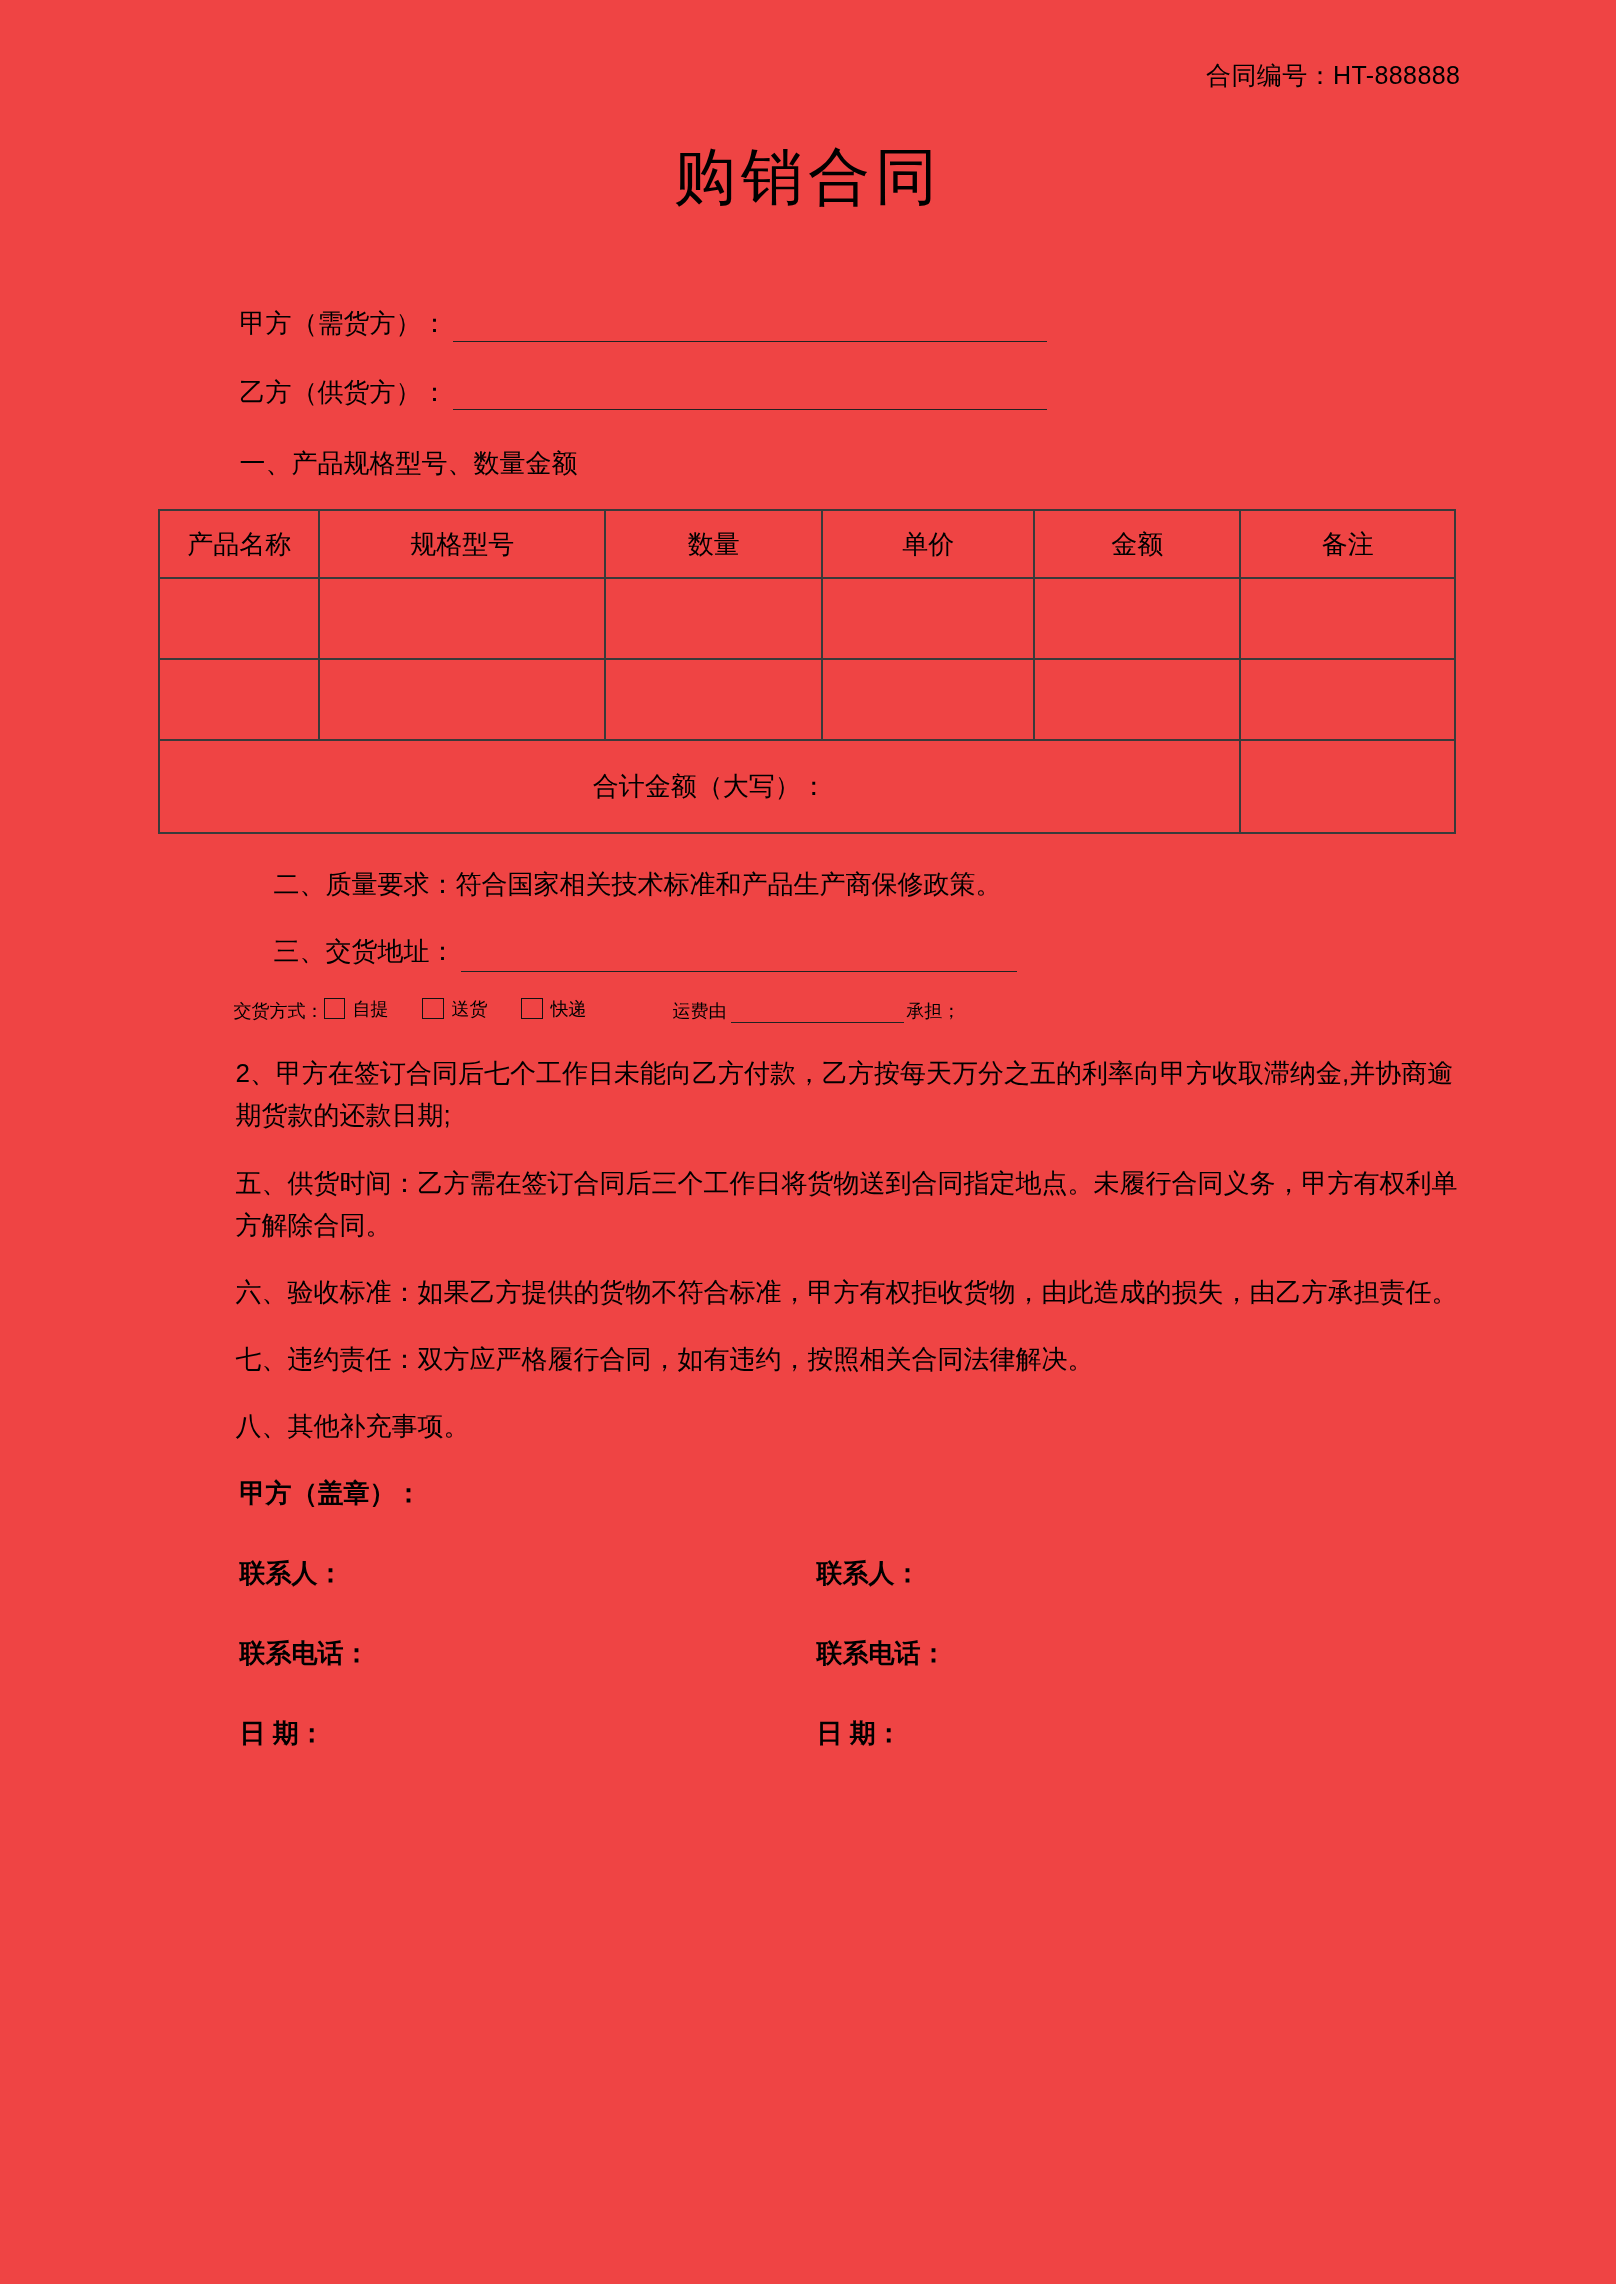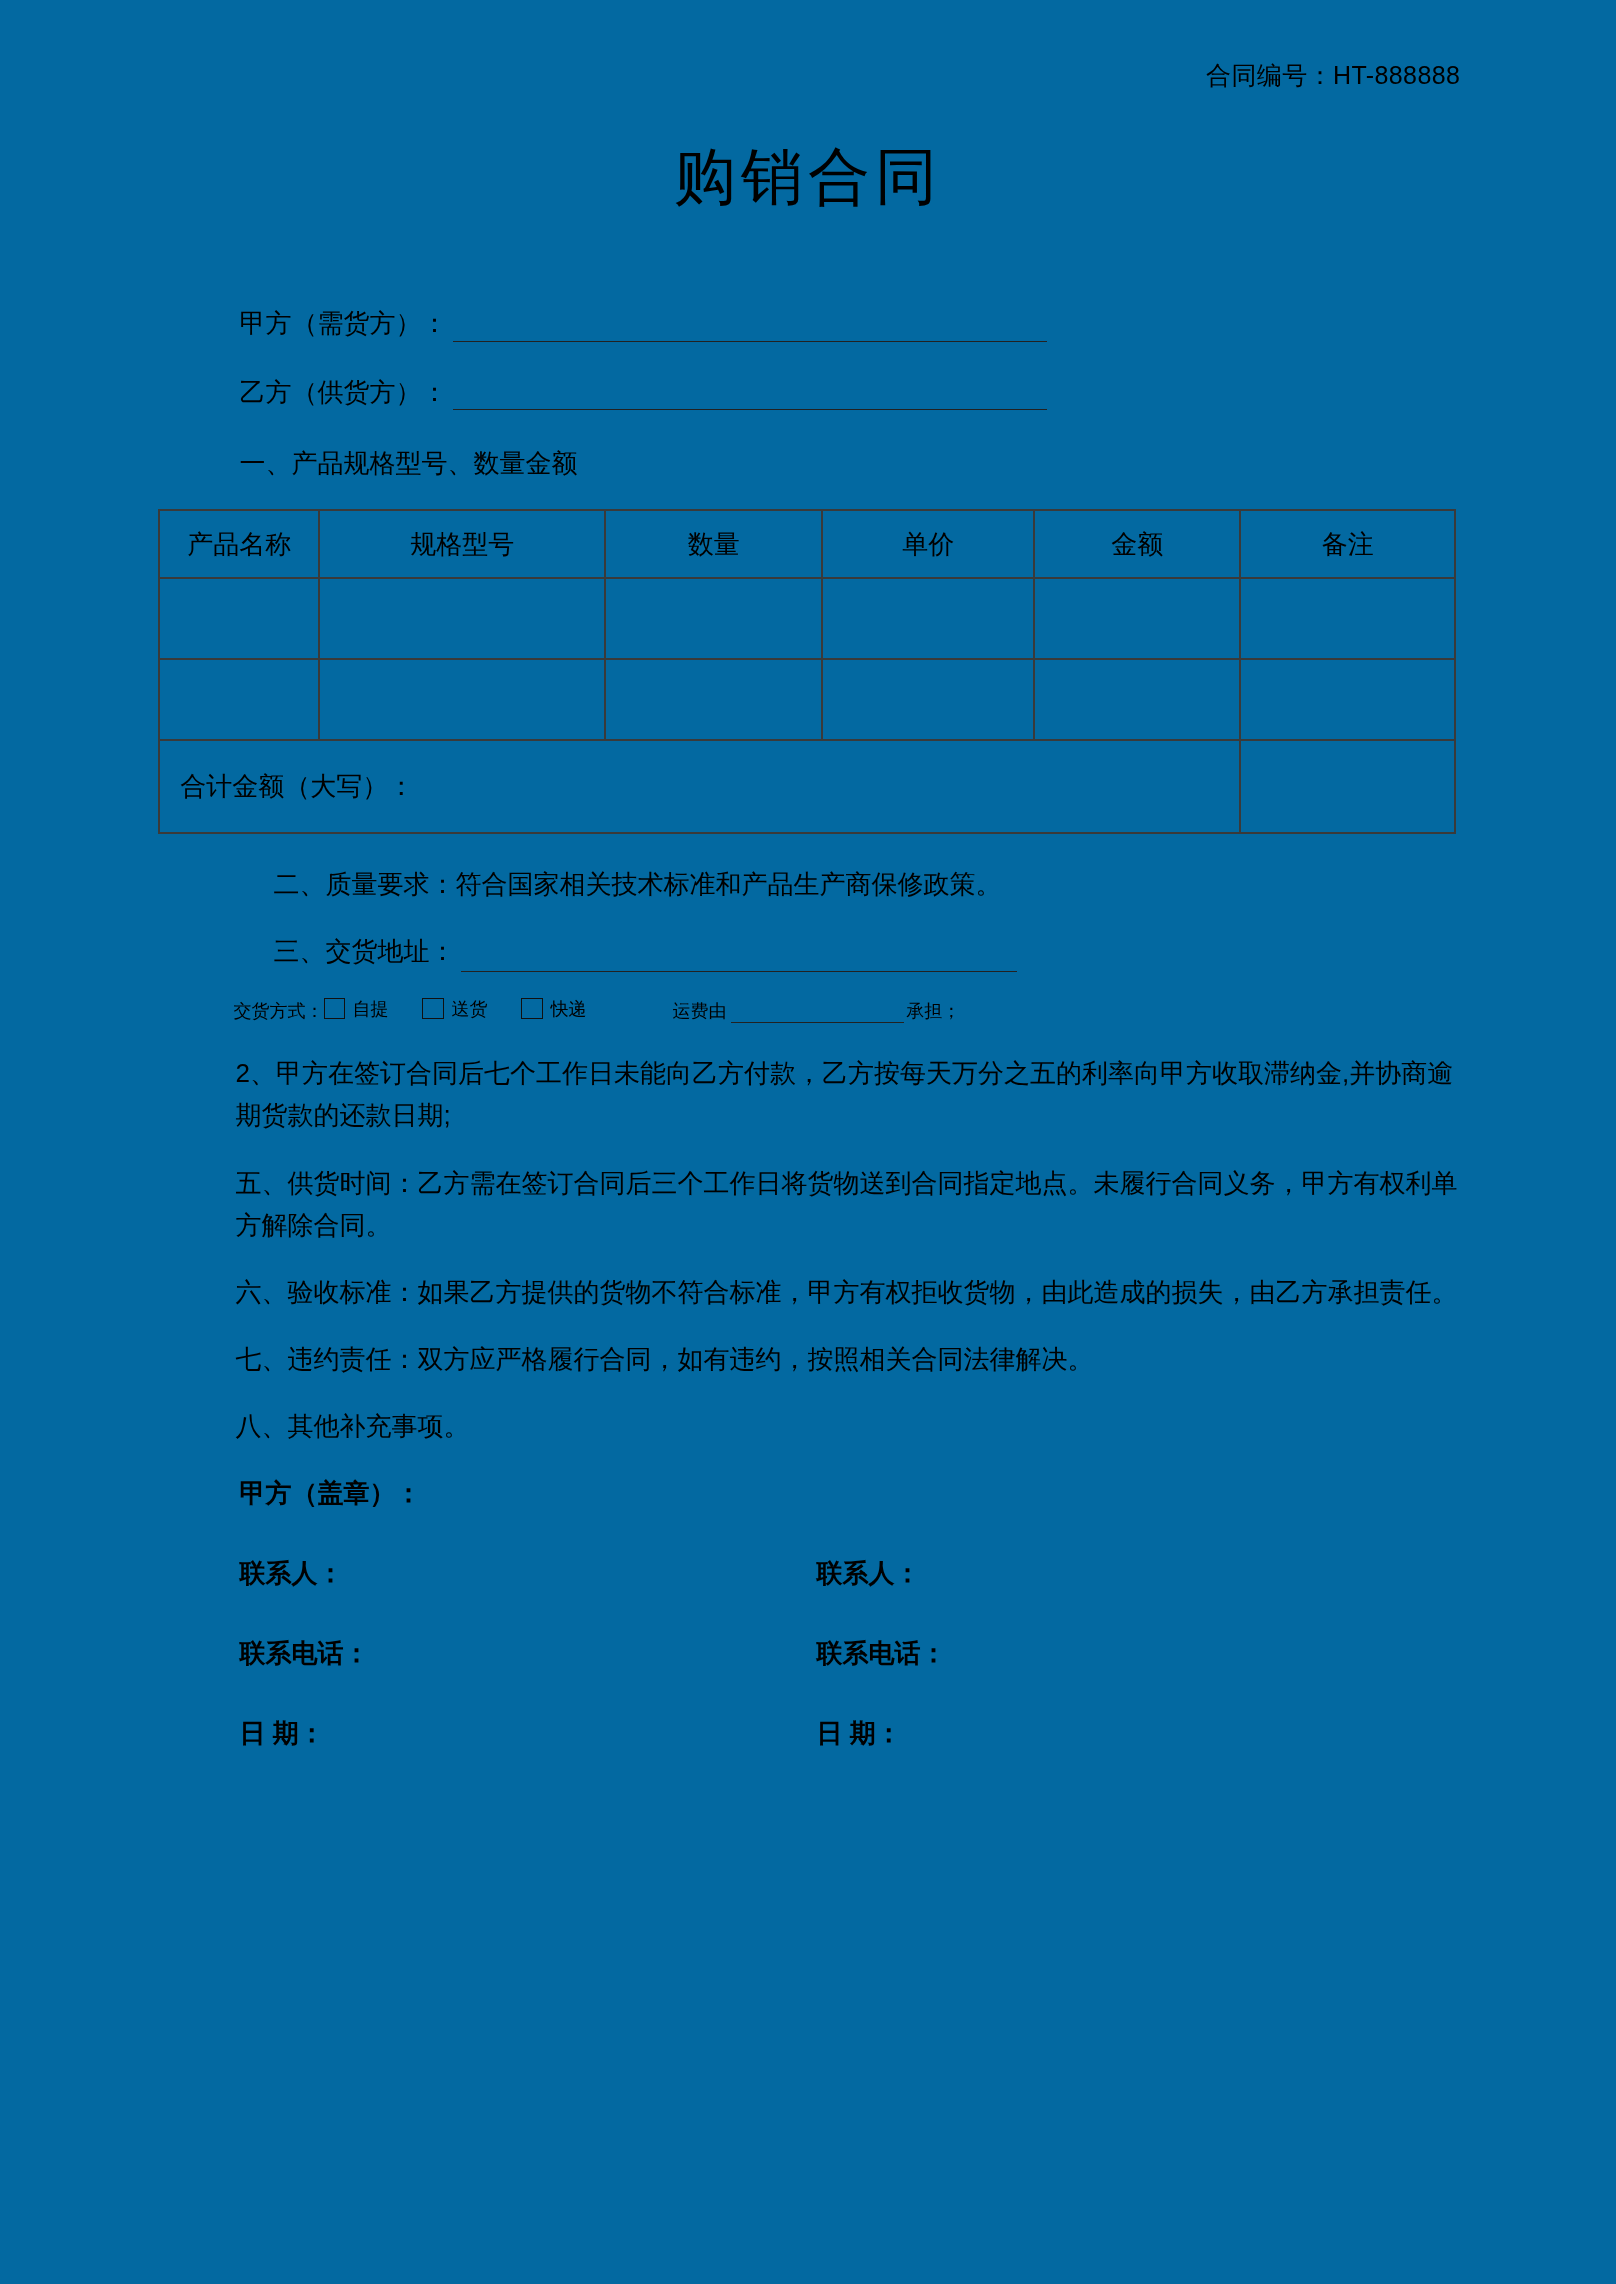--- a/index.html
+++ b/index.html
@@ -8,21 +8,21 @@
     background: #ffffff;
   }
   body {
     font-family: "Liberation Sans", "DejaVu Sans", sans-serif;
     color: #000000;
   }
   .page {
     position: relative;
     width: 1616px;
     height: 2284px;
-    background: #0369a1;
+    background: #ef4444;
     box-sizing: border-box;
     padding: 0;
     overflow: hidden;
   }
   .inner {
     position: relative;
     width: 1313px;
     margin: 0 auto;
     padding-top: 59px;
   }
@@ -117,21 +117,21 @@
   table.goods td, table.goods th {
     border: 2.5px solid #3a3a3a;
     font-size: 26px;
     font-weight: normal;
     text-align: center;
     padding: 0;
   }
   table.goods thead th { height: 66px; border-radius: 7px; }
   table.goods tbody td.body-cell { height: 79px; }
   table.goods td.total-cell {
-    text-align: left;
+    text-align: center;
     padding-left: 20px;
     height: 91px;
   }
 
   
   .sign-block {
     margin-top: 29px;
     margin-left: 88px;
     width: 1137px;
   }

